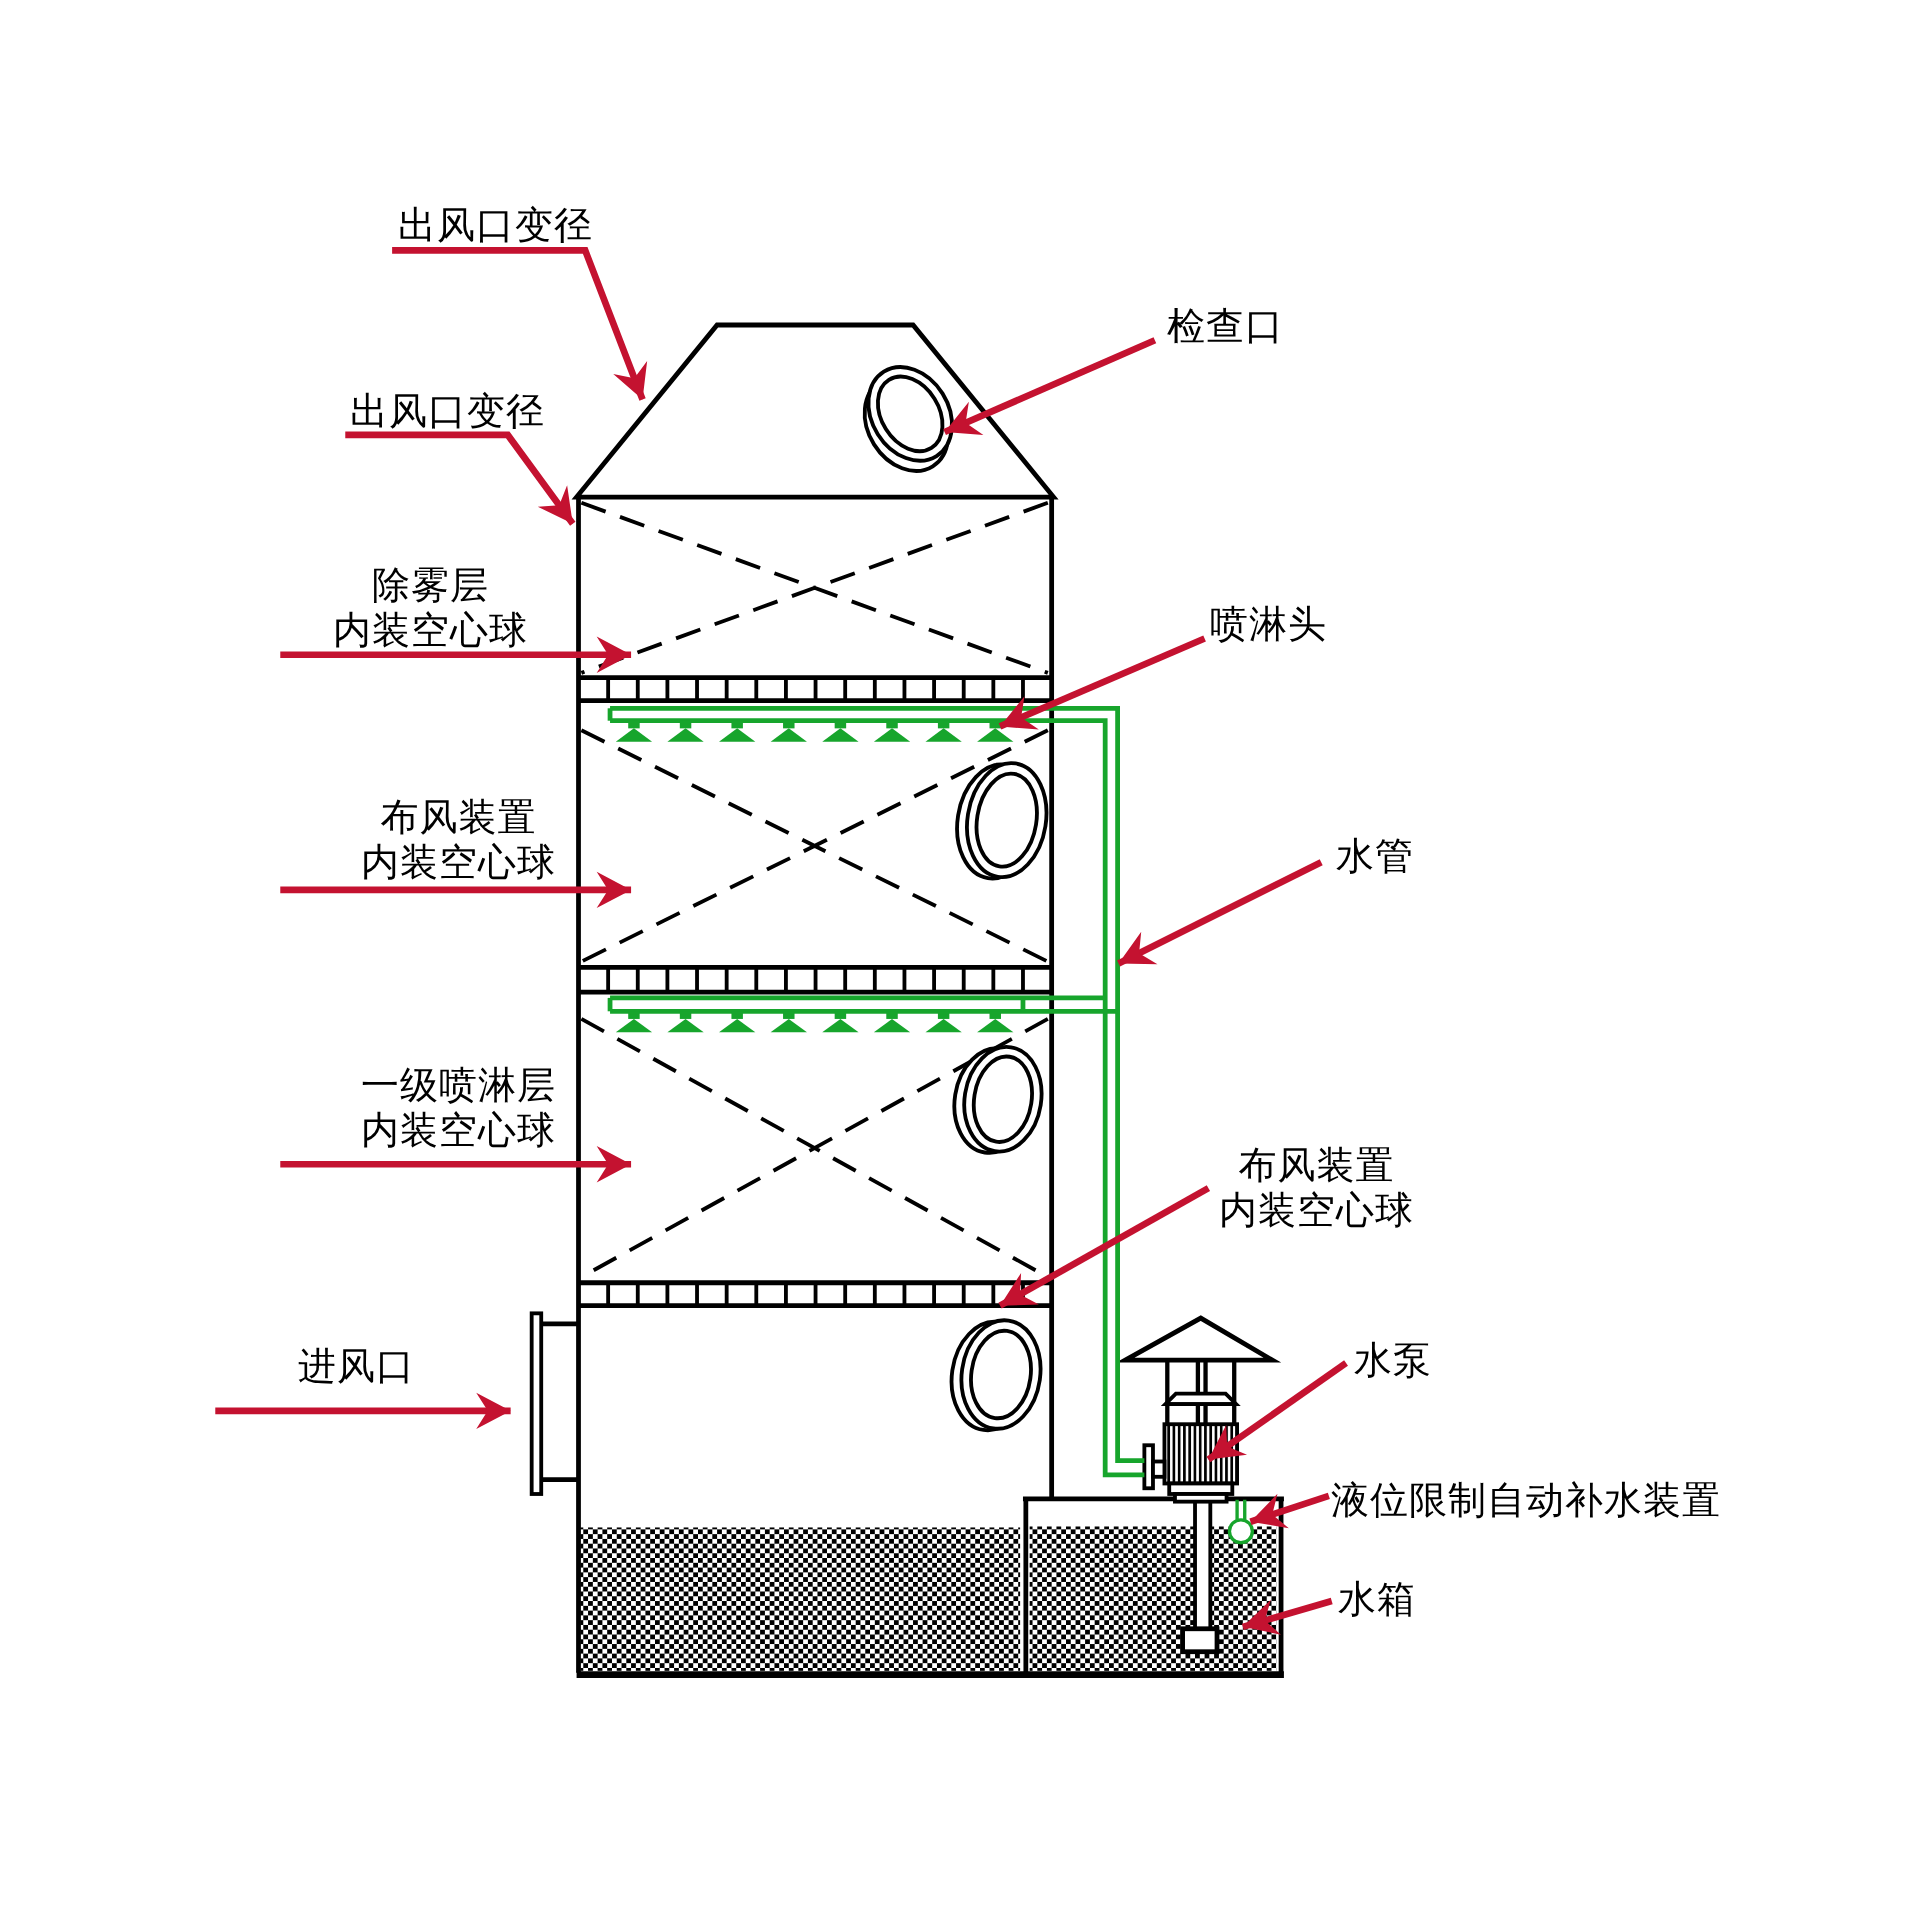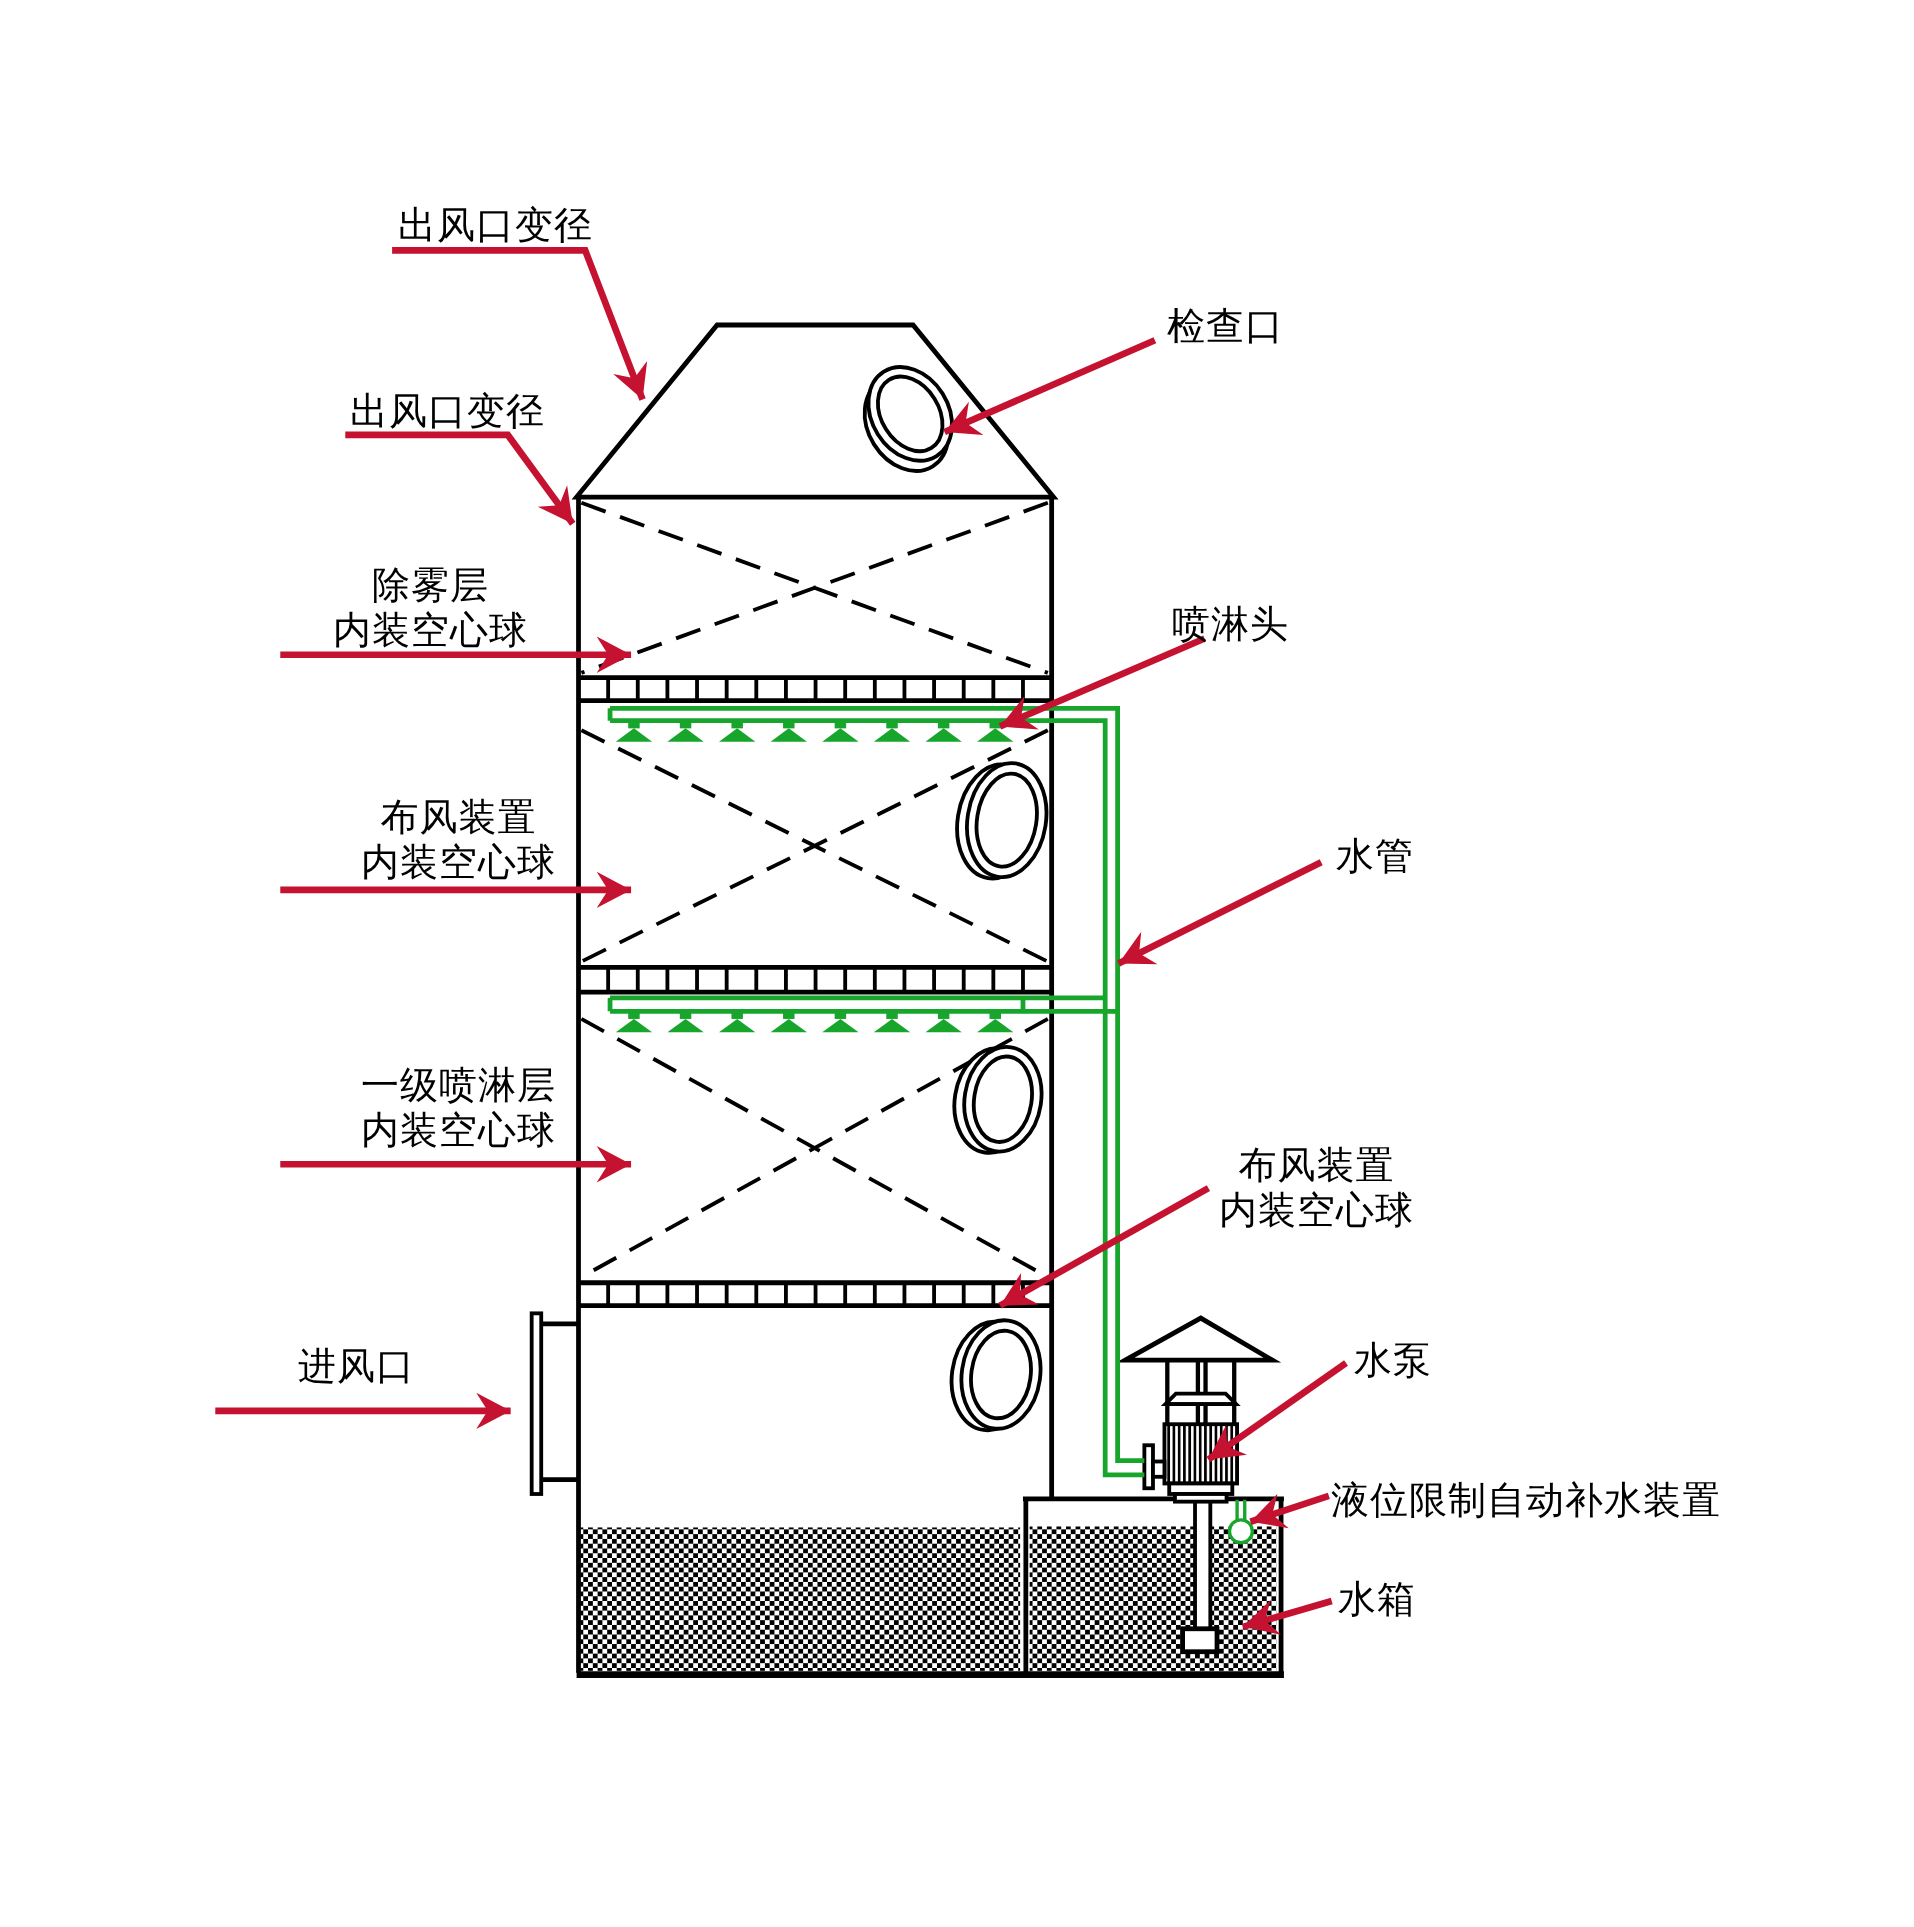--- a/index.html
+++ b/index.html
@@ -197,21 +197,21 @@
 
   <div class="lbl" style="left:398px;top:203px">出风口变径</div>
   <div class="lbl" style="left:350px;top:389px">出风口变径</div>
   <div class="lbl" style="left:1167px;top:304px">检查口</div>
 
   <div class="lbl lbl-r" style="left:330px;top:563px">
     <div>除雾层</div>
     <div>内装空心球</div>
   </div>
 
-  <div class="lbl" style="left:1172px;top:602px">喷淋头</div>
+  <div class="lbl" style="left:1210px;top:602px">喷淋头</div>
 
   <div class="lbl lbl-r" style="left:358px;top:795px">
     <div>布风装置</div>
     <div>内装空心球</div>
   </div>
 
   <div class="lbl" style="left:1336px;top:834px">水管</div>
 
   <div class="lbl lbl-r" style="left:358px;top:1063px">
     <div>一级喷淋层</div>

